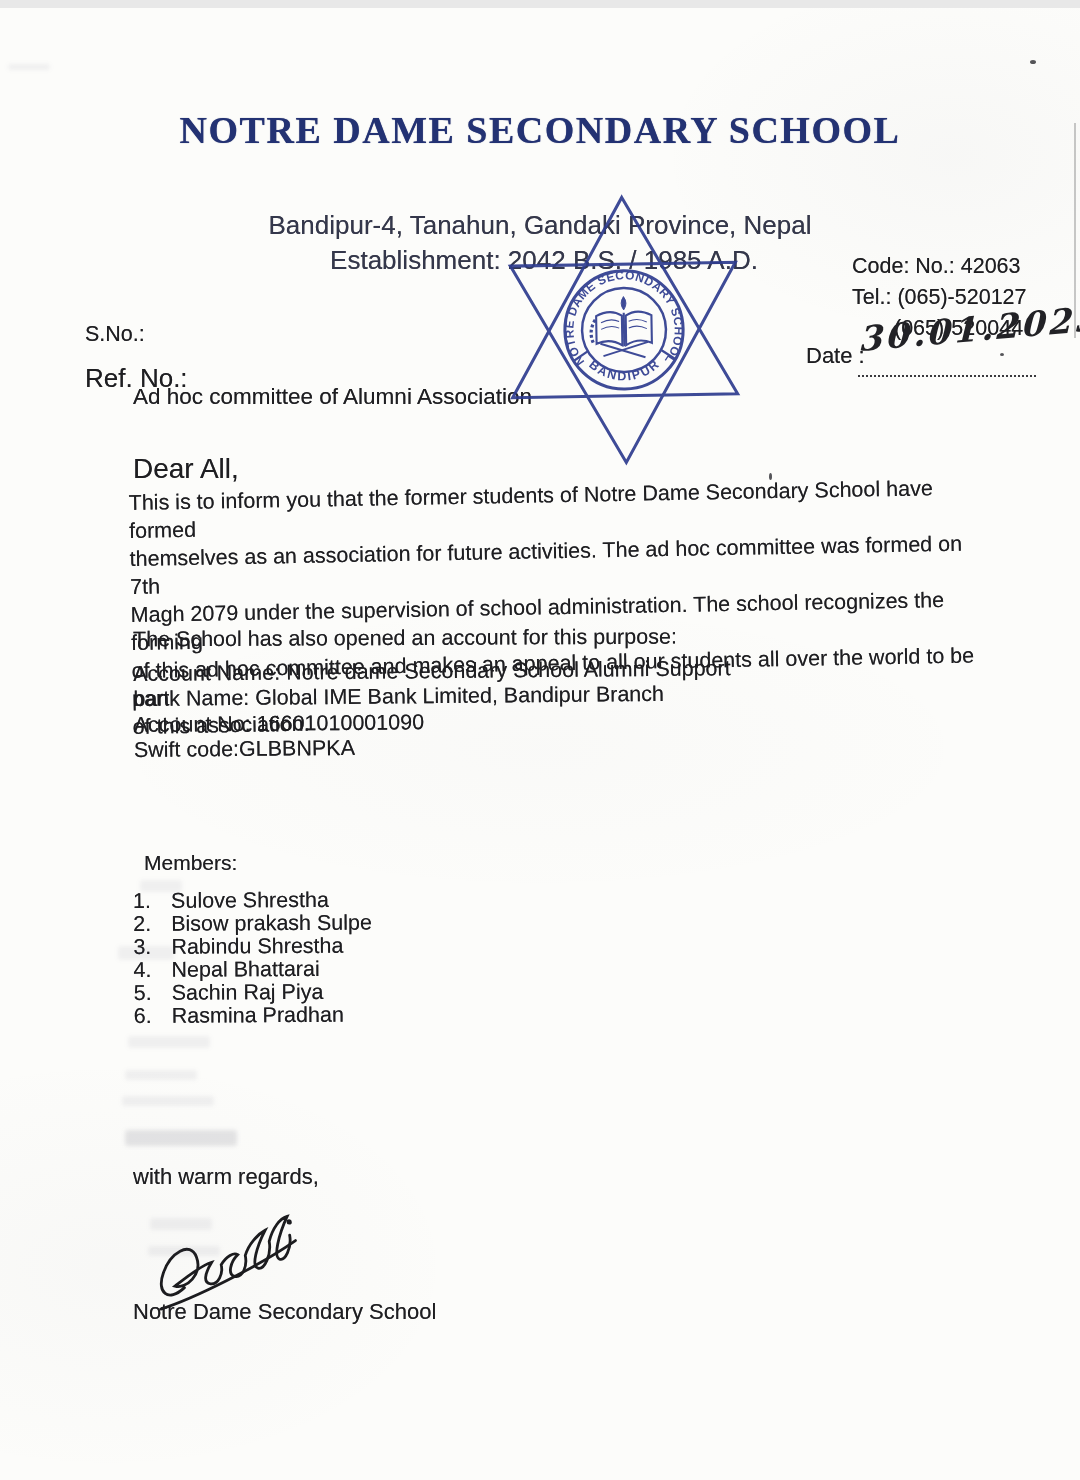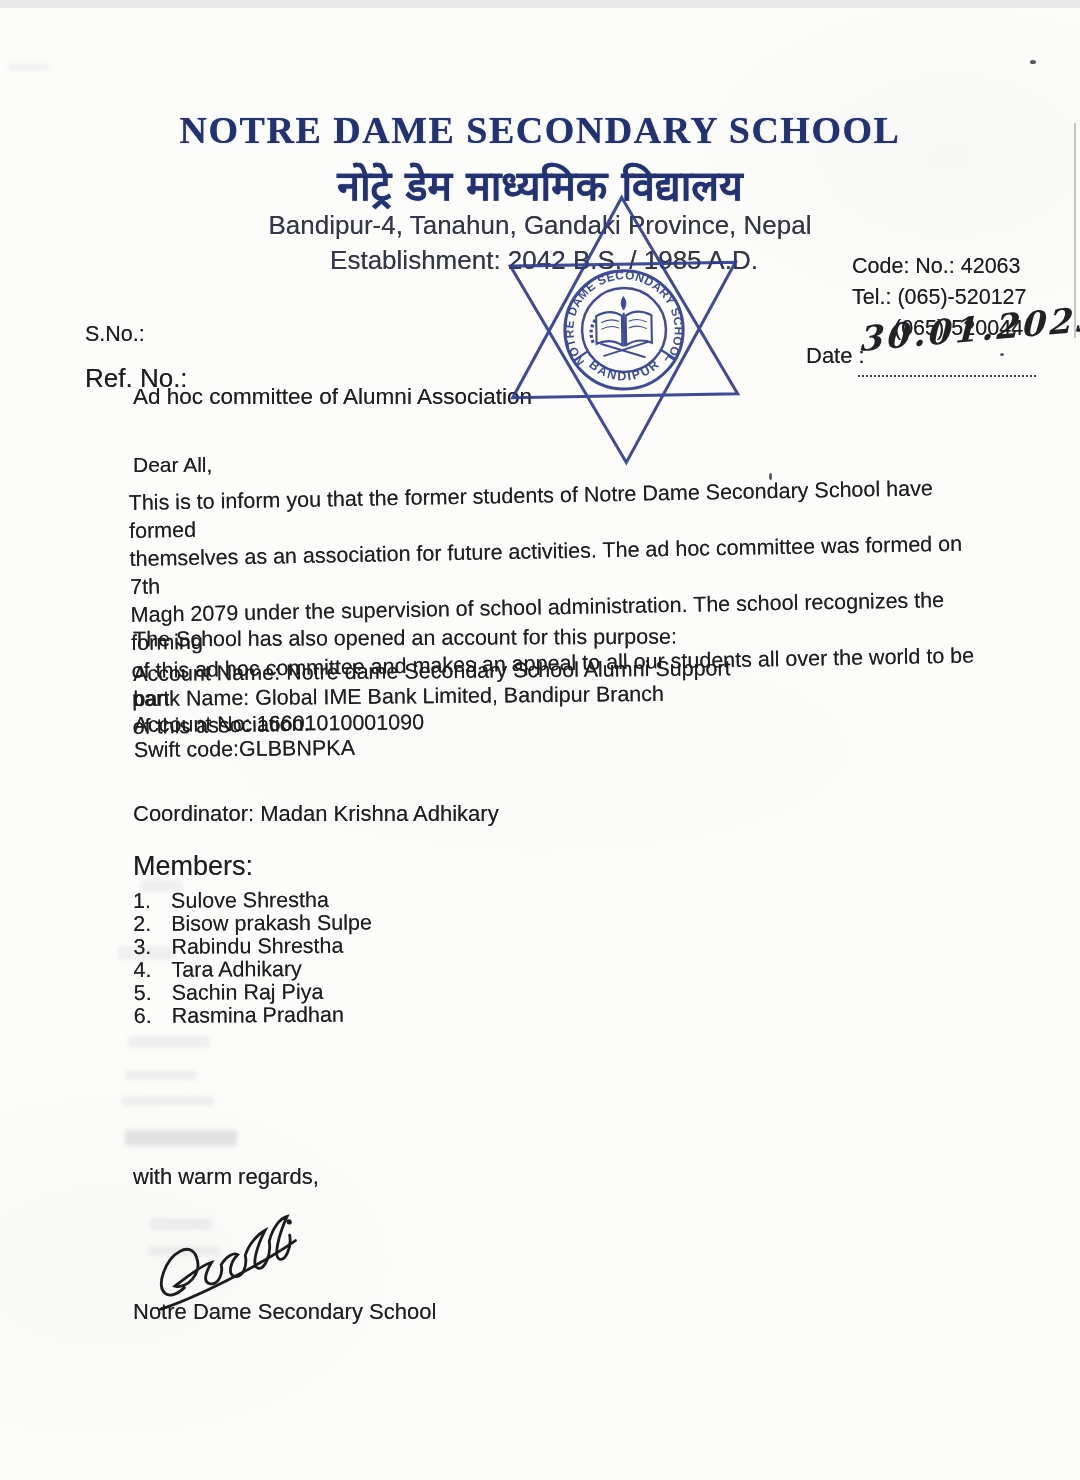--- a/index.html
+++ b/index.html
@@ -49,28 +49,28 @@
 
   .sno{ top:314px; left:85px; font-size:21.5px; }
   .refno{ top:355px; left:85px; font-size:26px; }
   .subject{ top:376px; left:133px; font-size:22.5px; }
 
   .stamp{ top:178px; left:500px; width:248px; height:286px; color:var(--stamp); opacity:0.92; transform:rotate(-1deg); }
   .stamp text{ fill:currentColor; font-family:"Liberation Sans", sans-serif; font-weight:bold; }
   .stamp .arc-top{ font-size:12.5px; letter-spacing:0.5px; }
   .stamp .arc-bottom{ font-size:13px; letter-spacing:2px; }
 
-  .salutation{ top:445px; left:133px; font-size:21px; }
+  .salutation{ top:445px; left:133px; font-size:28px; }
   .para1{ top:481px; left:133px; width:860px; font-size:21.5px; line-height:28px;
           transform:rotate(-1.05deg); transform-origin:0 100%; }
   .para2{ top:618px; left:133px; font-size:21.5px; transform:rotate(-0.3deg); }
   .account{ top:654px; left:133px; font-size:21.5px; line-height:25.4px;
             transform:rotate(-0.55deg); transform-origin:0 0; }
   .coordinator{ top:793px; left:133px; font-size:22px; }
-  .members-label{ top:843px; left:133px; font-size:27px; }
+  .members-label{ top:843px; left:144px; font-size:21px; }
   .members{ top:882px; left:133px; font-size:21.5px; line-height:23px;
             transform:rotate(-0.35deg); transform-origin:0 0; }
   .member-row{ display:flex; }
   .member-row .num{ width:38px; }
 
   .closing{ top:1156px; left:133px; font-size:22px; }
   .sig{ top:1188px; left:135px; width:185px; height:122px; transform:rotate(-2deg); }
   .sig path{ stroke:#1c1c1f; stroke-width:3; fill:none; stroke-linecap:round; }
   .name-block{ top:1291px; left:133px; font-size:22px; line-height:25px; }
 
@@ -79,21 +79,20 @@
   .speck{ position:absolute; background:rgba(30,30,35,0.75); border-radius:50%; }
   .edge-line{ position:absolute; left:1074px; top:115px; width:2px; height:215px;
               background:#9a9a9a; opacity:0.55; }
 </style>
 </head>
 <body>
 
 <div class="page">
 
   <div class="abs title-en">NOTRE DAME SECONDARY SCHOOL</div>
-  <div class="abs title-np">नोट्रे डेम माध्यमिक विद्यालय</div>
   <div class="abs addr doc-text">Bandipur-4, Tanahun, Gandaki Province, Nepal</div>
   <div class="abs estab doc-text">Establishment: 2042 B.S. / 1985 A.D.</div>
 
   <div class="abs right-block doc-text">
     <div>Code: No.: 42063</div>
     <div>Tel.: (065)-520127</div>
     <div class="indent">(065)-520044</div>
   </div>
 
   <div class="abs date-row doc-text">Date :</div>
@@ -150,21 +149,20 @@
 
   <div class="abs para2 doc-text">The School has also opened an account for this purpose:</div>
 
   <div class="abs account doc-text">
     <div>Account Name: Notre dame Secondary School Alumni Support</div>
     <div>bank Name: Global IME Bank Limited, Bandipur Branch</div>
     <div>Account No: 16601010001090</div>
     <div>Swift code:GLBBNPKA</div>
   </div>
 
-  <div class="abs coordinator doc-text">Coordinator: Madan Krishna Adhikary</div>
   <div class="abs members-label doc-text">Members:</div>
 
   <div class="abs members doc-text">
 
       <div class="member-row">
         <span class="num">1.</span>
         <span class="mname">Sulove Shrestha</span>
       </div>
 
       <div class="member-row">
@@ -172,21 +170,21 @@
         <span class="mname">Bisow prakash Sulpe</span>
       </div>
 
       <div class="member-row">
         <span class="num">3.</span>
         <span class="mname">Rabindu Shrestha</span>
       </div>
 
       <div class="member-row">
         <span class="num">4.</span>
-        <span class="mname">Tara Adhikary</span>
+        <span class="mname">Nepal Bhattarai</span>
       </div>
 
       <div class="member-row">
         <span class="num">5.</span>
         <span class="mname">Sachin Raj Piya</span>
       </div>
 
       <div class="member-row">
         <span class="num">6.</span>
         <span class="mname">Rasmina Pradhan</span>

